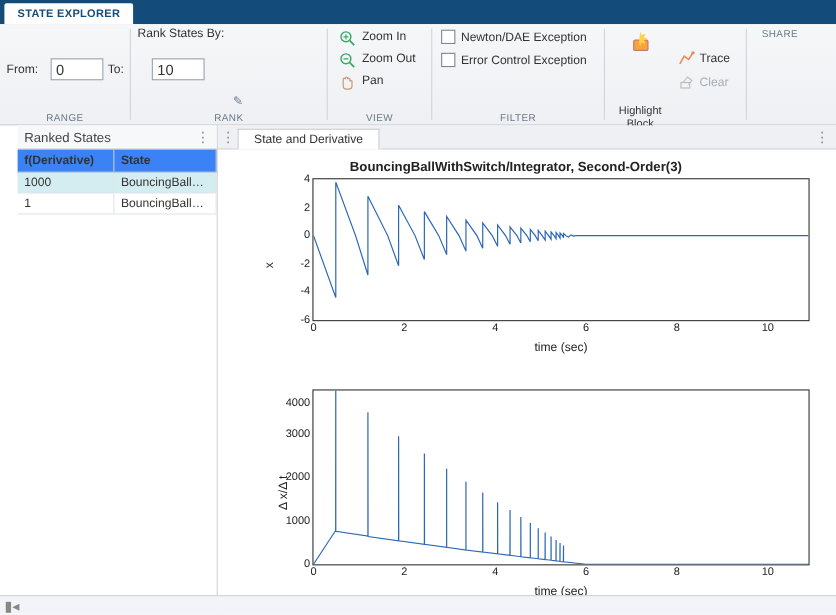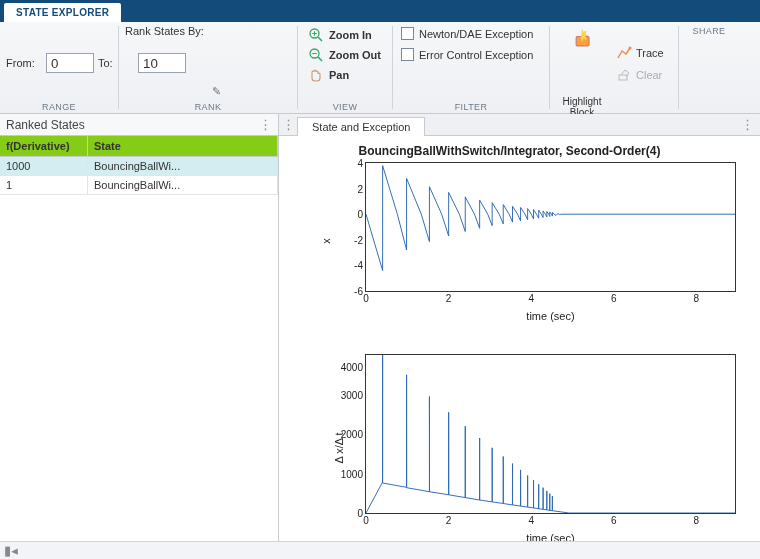--- a/index.html
+++ b/index.html
@@ -16,43 +16,43 @@
 .ribbon-group-body { flex: 1; display: flex; align-items: center; gap: 4px; }
 .ribbon-group-label { font-size: 9px; color: #6a7a8a; text-align: center; padding-top: 1px; letter-spacing: 0.4px; }
 
 .range-row { display: flex; align-items: center; gap: 6px; margin: 2px 0; }
 .range-row label { width: 34px; color: #333; }
 .range-input { width: 48px; height: 20px; border: 1px solid #97a1af; background: #fff; padding: 0 4px; color: #333; }
 
 .rank-row { display: flex; flex-direction: column; gap: 4px; }
 .rank-select { width: 140px; height: 22px; border: 1px solid #97a1af; background: #fff; display: flex; align-items: center; justify-content: space-between; padding: 0 6px; }
 
-.view-btn { display: flex; align-items: center; gap: 5px; padding: 2px 4px; cursor: pointer; color: #333; font-weight: bold; }
+.view-btn { display: flex; align-items: flex-start; gap: 5px; padding: 2px 4px; cursor: pointer; color: #333; }
 .icon16 { width: 16px; height: 16px; display: inline-flex; align-items: center; justify-content: center; }
 
 .filter-chk { display: flex; align-items: flex-end; gap: 5px; padding: 2px; color: #333; }
 .chkbox { width: 13px; height: 13px; border: 1px solid #7a8699; background: #fff; }
 
 .big-btn { display: flex; flex-direction: column; align-items: center; justify-content: center; width: 54px; cursor: pointer; padding: 2px; gap: 2px; }
 .big-btn .icon24 { width: 28px; height: 26px; display: flex; align-items: center; justify-content: center; }
 .big-btn .lbl { font-size: 10px; text-align: center; line-height: 1.1; color: #333; margin-top: 41px; }
 
 .small-btn { display: flex; align-items: center; gap: 4px; padding: 2px 4px; cursor: pointer; color: #333; width: 60px; }
 .small-btn.disabled { color: #a5adb8; cursor: default; }
 
 .pencil-icon { margin-left: 4px; color: #6a7a8a; cursor: pointer; }
 
 
 .body-area { display: flex; height: 445px; position: relative; }
-.left-panel { width: 279px; border-right: 1px solid #c7cbd1; display: flex; flex-direction: column; }
+.left-panel { width: 198px; border-right: 1px solid #c7cbd1; display: flex; flex-direction: column; padding-left: 16px; }
 .panel-header { height: 22px; border-bottom: 1px solid #c7cbd1; display: flex; align-items: center; padding: 0 6px; background: #f7f8fa; justify-content: space-between; font-size: 12px; color: #444; }
 .vdots { color: #888; font-size: 13px; cursor: pointer; }
 
 .table { font-size: 11px; }
-.table-head { display: flex; background: #84cc16; border-bottom: 1px solid #c7cbd1; }
+.table-head { display: flex; background: #3b82f6; border-bottom: 1px solid #c7cbd1; }
 .table-head > div { padding: 4px 6px; font-weight: 600; border-right: 1px solid #c7cbd1; }
 .col1 { width: 88px; }
 .col2 { flex: 1; }
 .table-row { display: flex; border-bottom: 1px solid #e1e4e9; background: #fff; }
 .table-row.selected { background: #d4edf0; }
 .table-row > div { padding: 3px 6px; border-right: 1px solid #e1e4e9; overflow: hidden; white-space: nowrap; text-overflow: ellipsis; }
 
 .right-panel { flex: 1; display: flex; flex-direction: column; position: relative; min-width: 0; }
 .tab-strip { height: 22px; display: flex; align-items: flex-end; background: #eef0f3; border-bottom: 1px solid #c7cbd1; padding-left: 18px; position: relative; }
 .tab-strip .vdots-left { position: absolute; left: 3px; top: 3px; cursor: pointer; color: #888; }
@@ -224,25 +224,25 @@
             <div class="col1">1</div>
             <div class="col2">BouncingBallWi...</div>
           </div>
         </div>
     </div>
   </div>
 
   <div class="right-panel">
     <div class="tab-strip">
       <span class="vdots vdots-left">⋮</span>
-      <div class="tab">State and Exception</div>
+      <div class="tab">State and Derivative</div>
       <span class="vdots right-header-dots">⋮</span>
     </div>
     <div class="chart-area">
-      <div class="chart-title">BouncingBallWithSwitch/Integrator, Second-Order(4)</div>
+      <div class="chart-title">BouncingBallWithSwitch/Integrator, Second-Order(3)</div>
       <div class="plot-wrap plot1">
         <div class="ylabel">x</div>
         <div class="plot-box" id="plot1-box">
             <div class="ytick" style="top: 128px;">-6</div>
             <div class="ytick" style="top: 102.4px;">-4</div>
             <div class="ytick" style="top: 76.8px;">-2</div>
             <div class="ytick" style="top: 51.2px;">0</div>
             <div class="ytick" style="top: 25.6px;">2</div>
             <div class="ytick" style="top: 0px;">4</div>
             <div class="xtick" style="left: 0px;">0</div>

